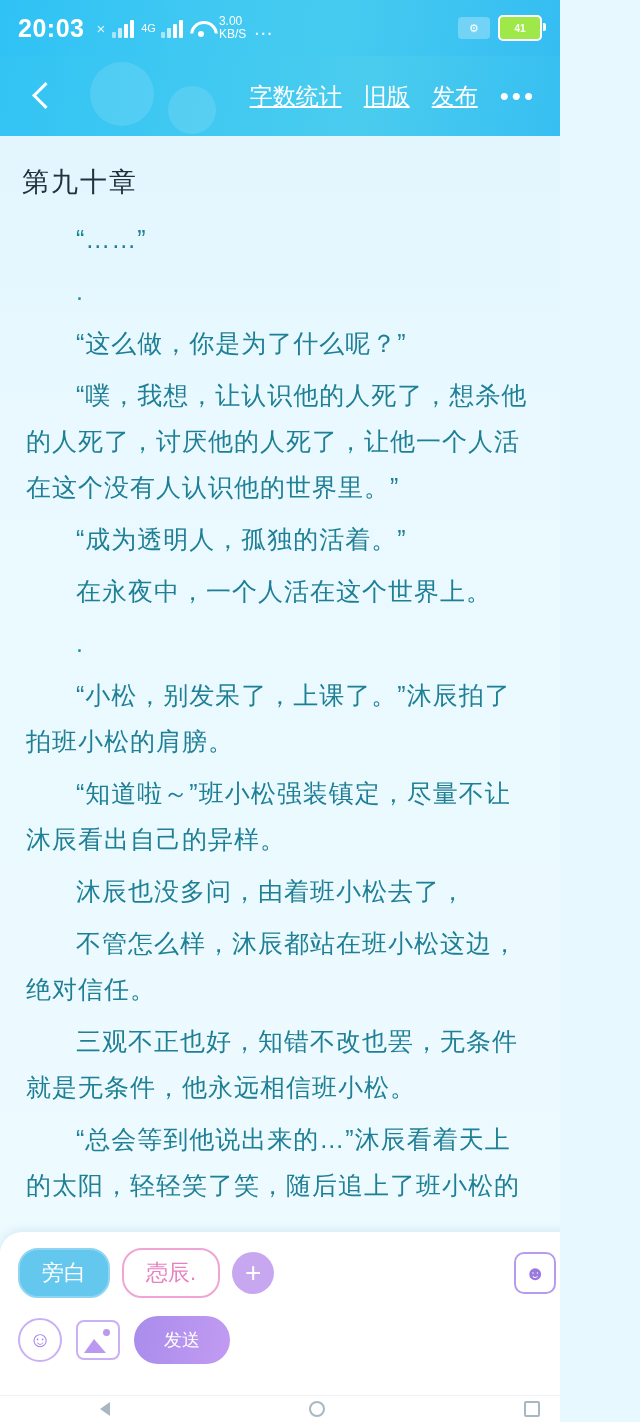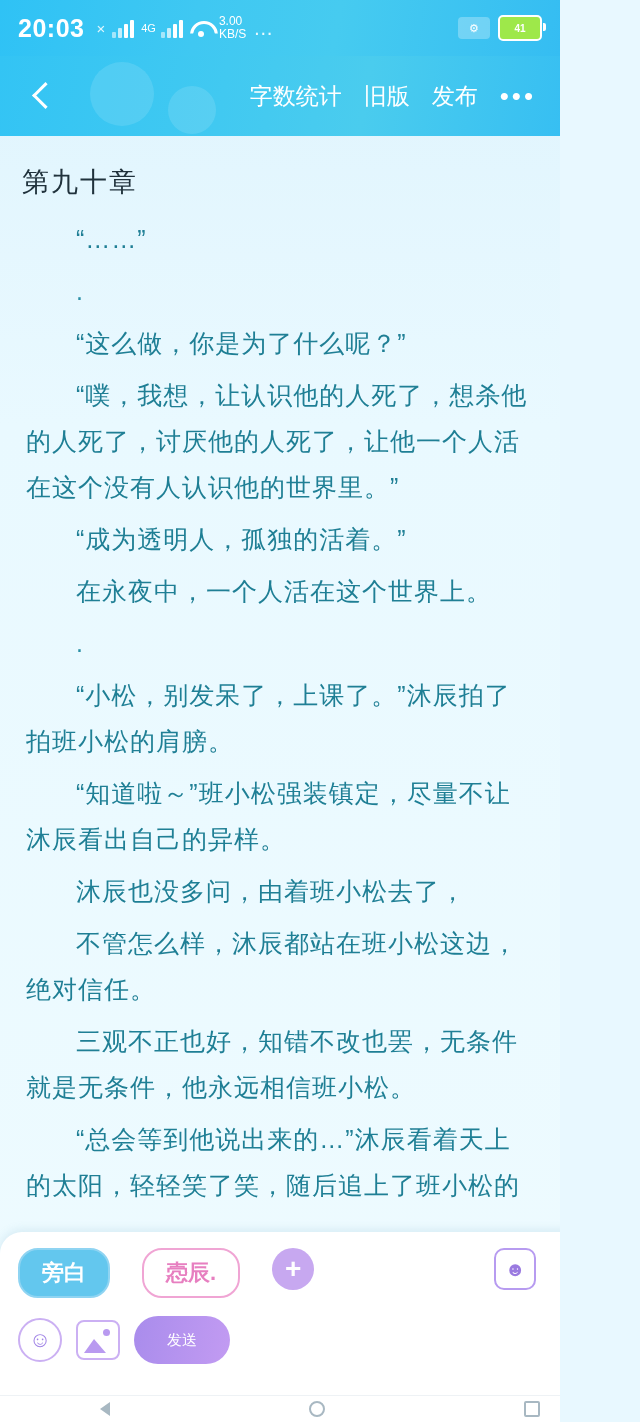--- a/index.html
+++ b/index.html
@@ -179,20 +179,21 @@
   .topbar-actions {
     margin-left: auto;
     display: flex;
     align-items: center;
     gap: 22px;
     color: #ffffff;
     font-size: 23px;
   }
   .topbar-actions .item {
     white-space: nowrap;
+    text-decoration: underline;
   }
   .topbar-dots {
     font-size: 26px;
     letter-spacing: 3px;
   }
 
   
   .chapter-title {
     font-size: 27px;
     color: #20323c;
@@ -230,22 +231,22 @@
     background: #ffffff;
     border-top-left-radius: 22px;
     border-top-right-radius: 22px;
     box-shadow: 0 -2px 10px rgba(100,160,190,0.18);
     padding: 16px 18px 0 18px;
     box-sizing: border-box;
     height: 190px;
   }
   .chip-row {
     display: flex;
-    gap: 32px;
-    font-weight: bold;
+    align-items: center;
+    gap: 12px;
   }
   .chip {
     padding: 8px 22px;
     border-radius: 20px;
     font-size: 22px;
     border: 2px solid #8fd4f2;
     color: #ffffff;
     background: #63c7ee;
   }
   .chip.outline {
@@ -334,21 +335,21 @@
     width: 7px; height: 7px;
     border-radius: 50%;
     background: #b99af0;
   }
   .send-btn {
     min-width: 96px;
     height: 48px;
     border-radius: 24px;
     background: linear-gradient(100deg, #a98cec 0%, #c29bf2 100%);
     color: #ffffff;
-    font-size: 15px;
+    font-size: 18px;
     display: flex;
     align-items: center;
     justify-content: center;
     padding: 0 18px;
     box-sizing: border-box;
   }
 
   
   .navbar {
     position: absolute;

